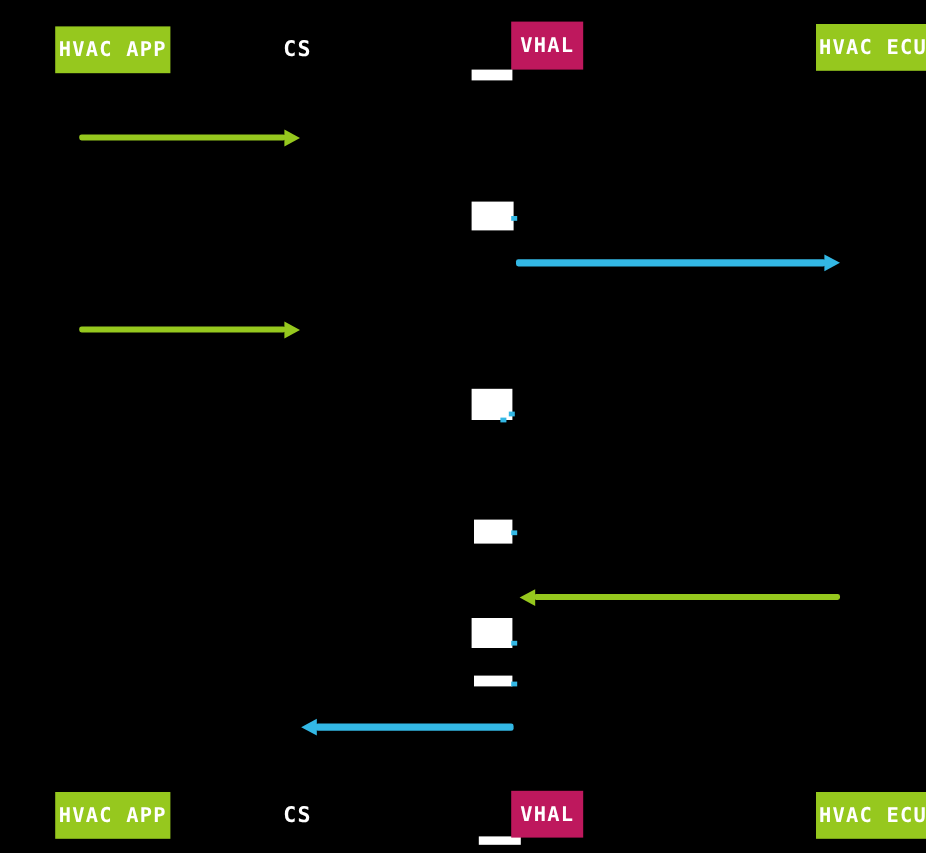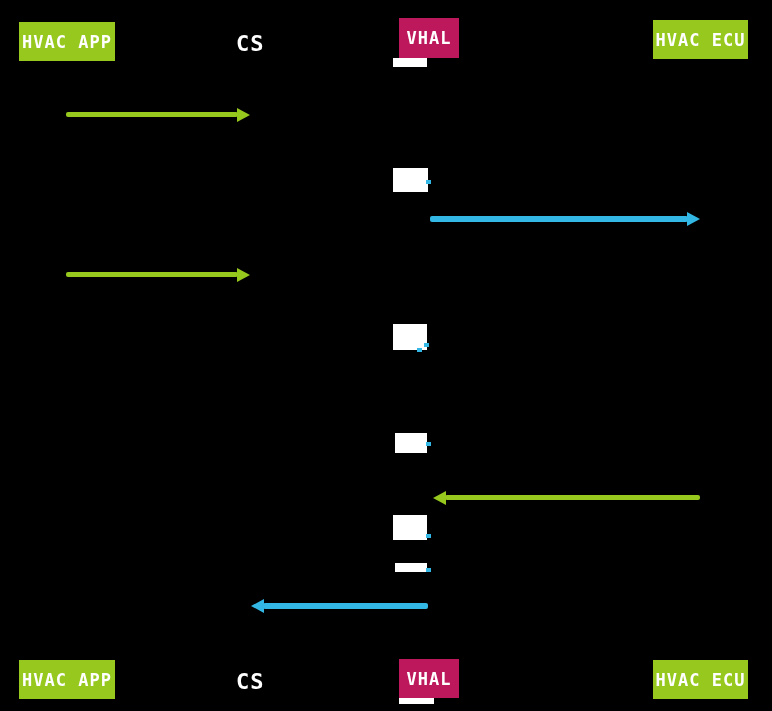--- a/index.html
+++ b/index.html
@@ -18,28 +18,29 @@
   .actor-box {
     position: absolute;
     display: flex;
     align-items: center;
     justify-content: center;
     color: #ffffff;
     font-weight: bold;
     font-size: 17px;
     letter-spacing: 1px;
     white-space: nowrap;
+    margin-left: 27px;
   }
   .green-box { background: #96C81E; }
   .blue-box  { background: #be185d; }
   .actor-text {
     position: absolute;
     color: #ffffff;
     font-weight: bold;
-    font-size: 22px;
+    font-size: 18px;
     letter-spacing: 1px;
     white-space: nowrap;
   }
   .msg {
     position: absolute;
     border-radius: 2px;
   }
   .msg.green-c { background: #96C81E; color: #96C81E; }
   .msg.blue-c  { background: #33B8E5; color: #33B8E5; }
   .msg.h5 { height: 5px; }

